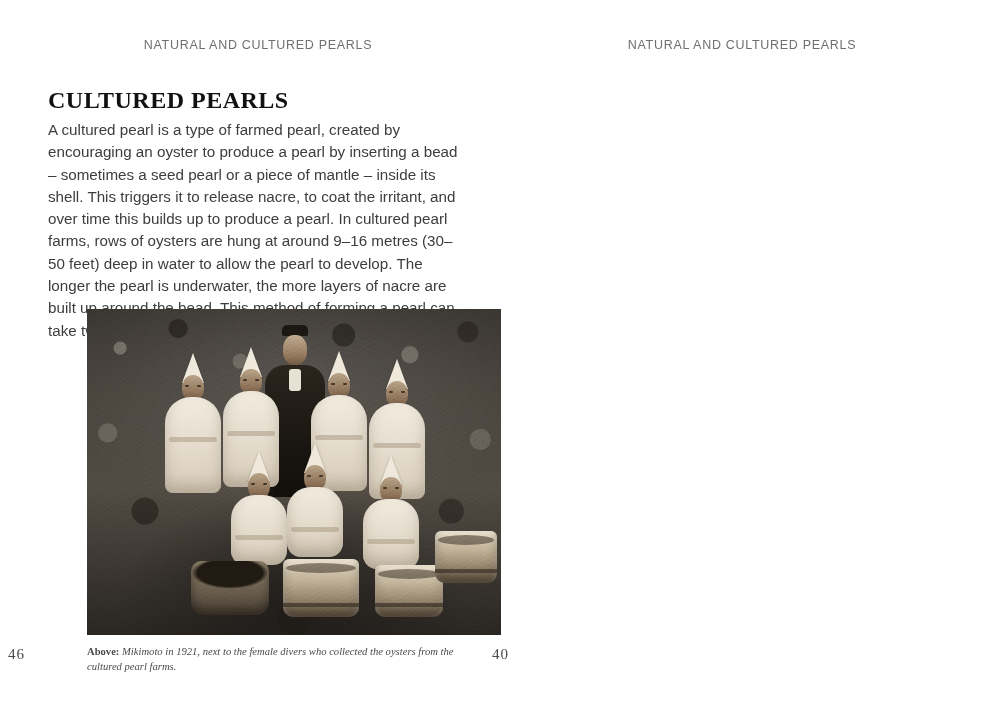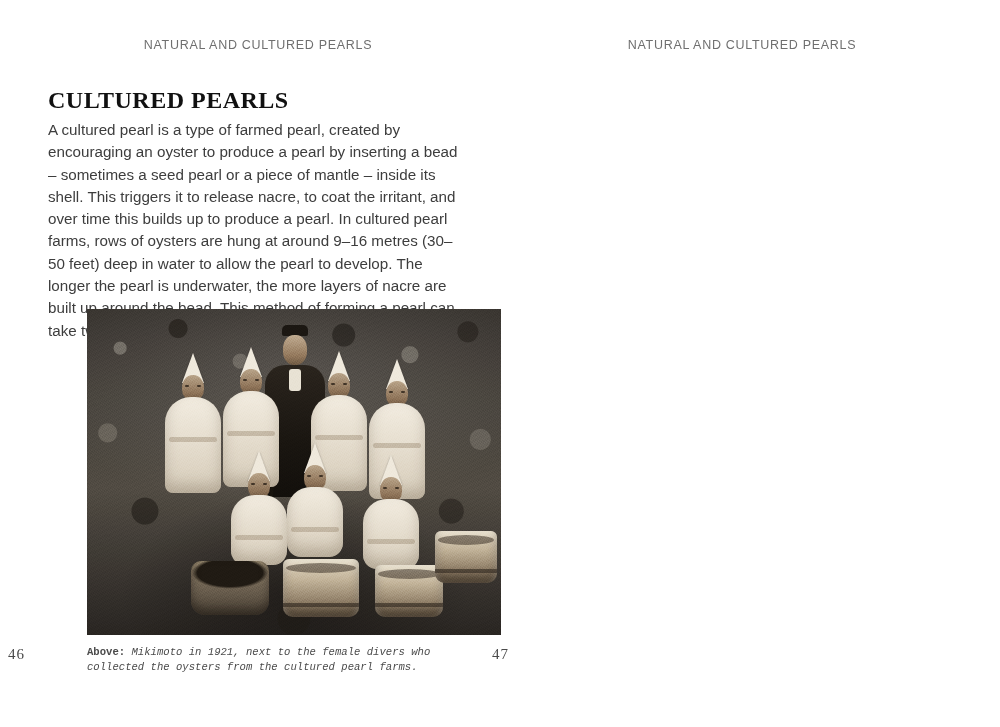--- a/index.html
+++ b/index.html
@@ -78,21 +78,21 @@
 
   
   .figure { position: absolute; }
   .figure-image {
     position: relative;
     overflow: hidden;
     background: #1a1a1a;
   }
 
   .caption {
-    font-family: Liberation Mono, monospace;
+    font-family: Liberation Serif, serif;
     font-size: 10.6px;
     line-height: 14.5px;
     color: #4a4a4a;
     font-style: italic;
   }
   .caption .cap-lead {
     font-weight: bold;
     font-style: normal;
   }
 
@@ -360,16 +360,16 @@
       </figcaption>
     </figure>
 
     <div class="folio">46</div>
   </div>
 
   <div class="page page-right">
 
     <div class="running-head">NATURAL AND CULTURED PEARLS</div>
 
-    <div class="folio">47</div>
+    <div class="folio">40</div>
   </div>
 
 </div>
 
 </body></html>

